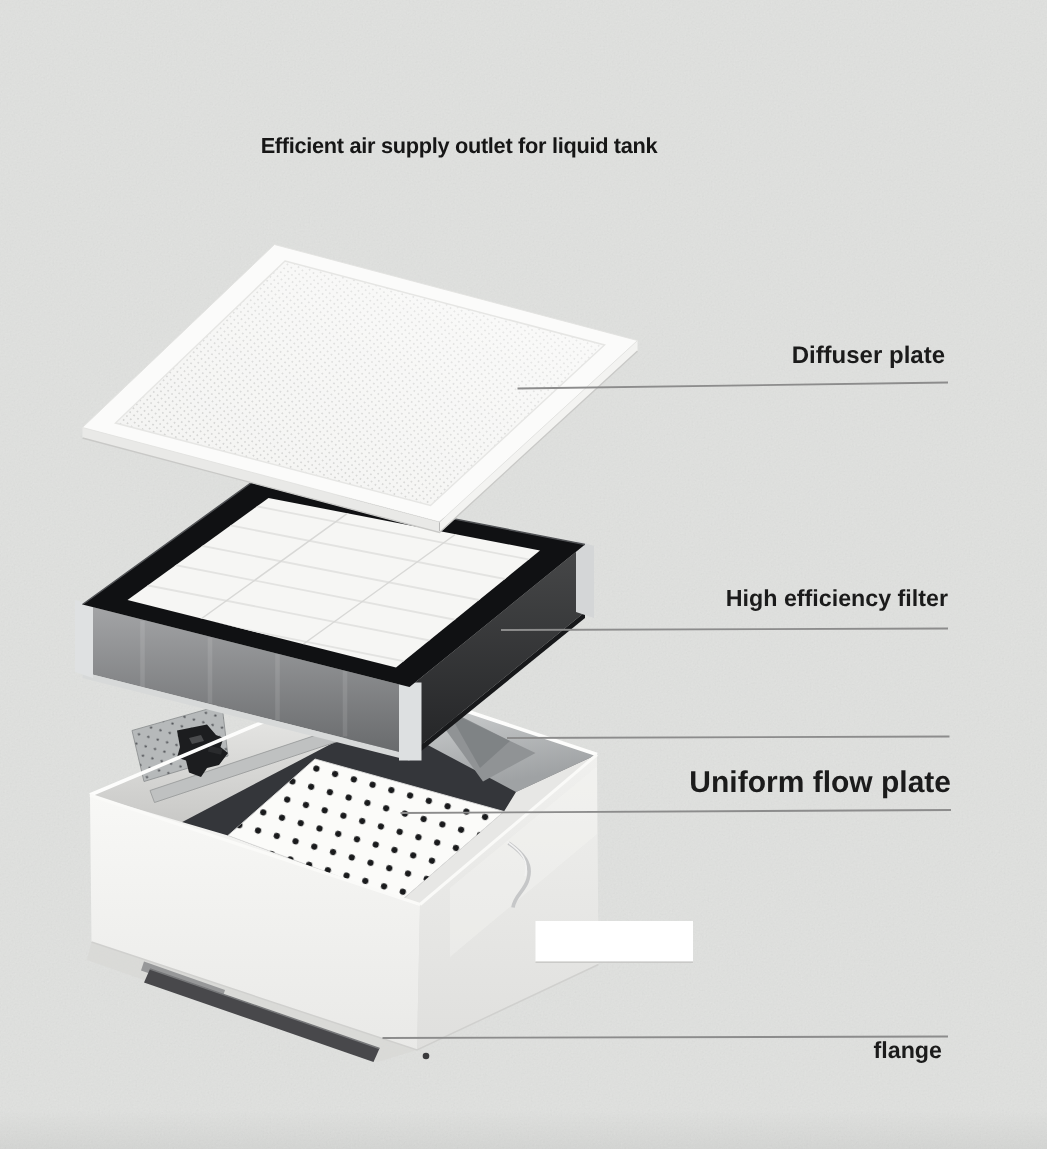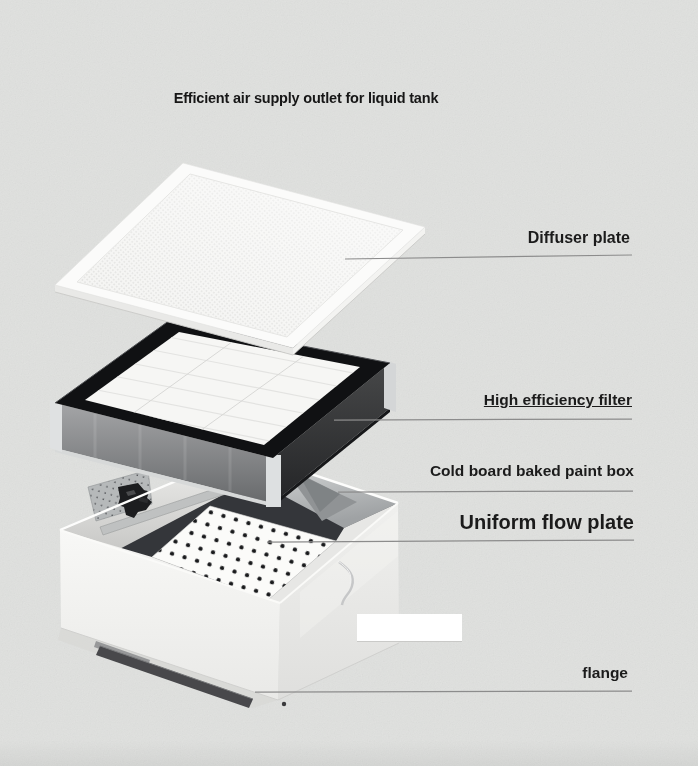--- a/index.html
+++ b/index.html
@@ -12,24 +12,24 @@
     font-family:"Liberation Sans", sans-serif;
   }
   #stage svg{position:absolute;left:0;top:0;}
   .txt{position:absolute;color:#1b1b1b;font-weight:700;white-space:nowrap;}
   #title{
     top:90px;left:56px;width:500px;text-align:center;
     font-size:14.5px;letter-spacing:-0.2px;color:#161616;
   }
   .callout{font-size:15.5px;}
   #lbl-diffuser{top:229px;right:68px;font-size:16px;text-align:center;}
-  #lbl-hepa{top:391px;right:66px;text-decoration:underline;}
+  #lbl-hepa{top:391px;right:66px;}
   #lbl-cold{top:462px;right:64px;}
   #lbl-uniform{top:511px;right:64px;font-size:20px;margin-left:36px;}
-  #lbl-flange{top:664px;right:70px;}
+  #lbl-flange{top:692px;right:70px;}
   #watermark{
     position:absolute;left:168px;top:24px;width:362px;height:50px;
     background:linear-gradient(90deg, rgba(242,245,243,0), rgba(246,249,247,.8) 8%, rgba(240,243,241,.8) 92%, rgba(242,245,243,0));
     filter:blur(5px);border-radius:6px;
   }
   #watermark .wm-row{position:absolute;left:18px;right:18px;height:11px;background:rgba(203,210,206,.4);border-radius:5px;}
   #watermark .r1{top:8px;}
   #watermark .r2{top:28px;}
   #smudge{position:absolute;left:-5px;top:10px;width:20px;height:38px;
     background:rgba(70,72,70,.22);filter:blur(7px);}
@@ -208,18 +208,17 @@
       <line x1="334" y1="420" x2="632" y2="419"></line>
       <line x1="338" y1="492" x2="633" y2="491"></line>
       <line x1="267" y1="542" x2="634" y2="540"></line>
       <line x1="255" y1="692" x2="632" y2="691"></line>
     </g>
   </svg>
 
   <div id="title" class="txt">Efficient air supply outlet for liquid tank</div>
   <div id="lbl-diffuser" class="txt callout">Diffuser plate</div>
   <div id="lbl-hepa" class="txt callout">High efficiency filter</div>
-  <div id="lbl-cold" class="txt callout">Cold board baked paint box</div>
   <div id="lbl-uniform" class="txt callout">Uniform flow plate</div>
   <div id="lbl-flange" class="txt callout">flange</div>
 
   <div id="vignette-bottom"></div>
 </div>
 
 </body></html>

